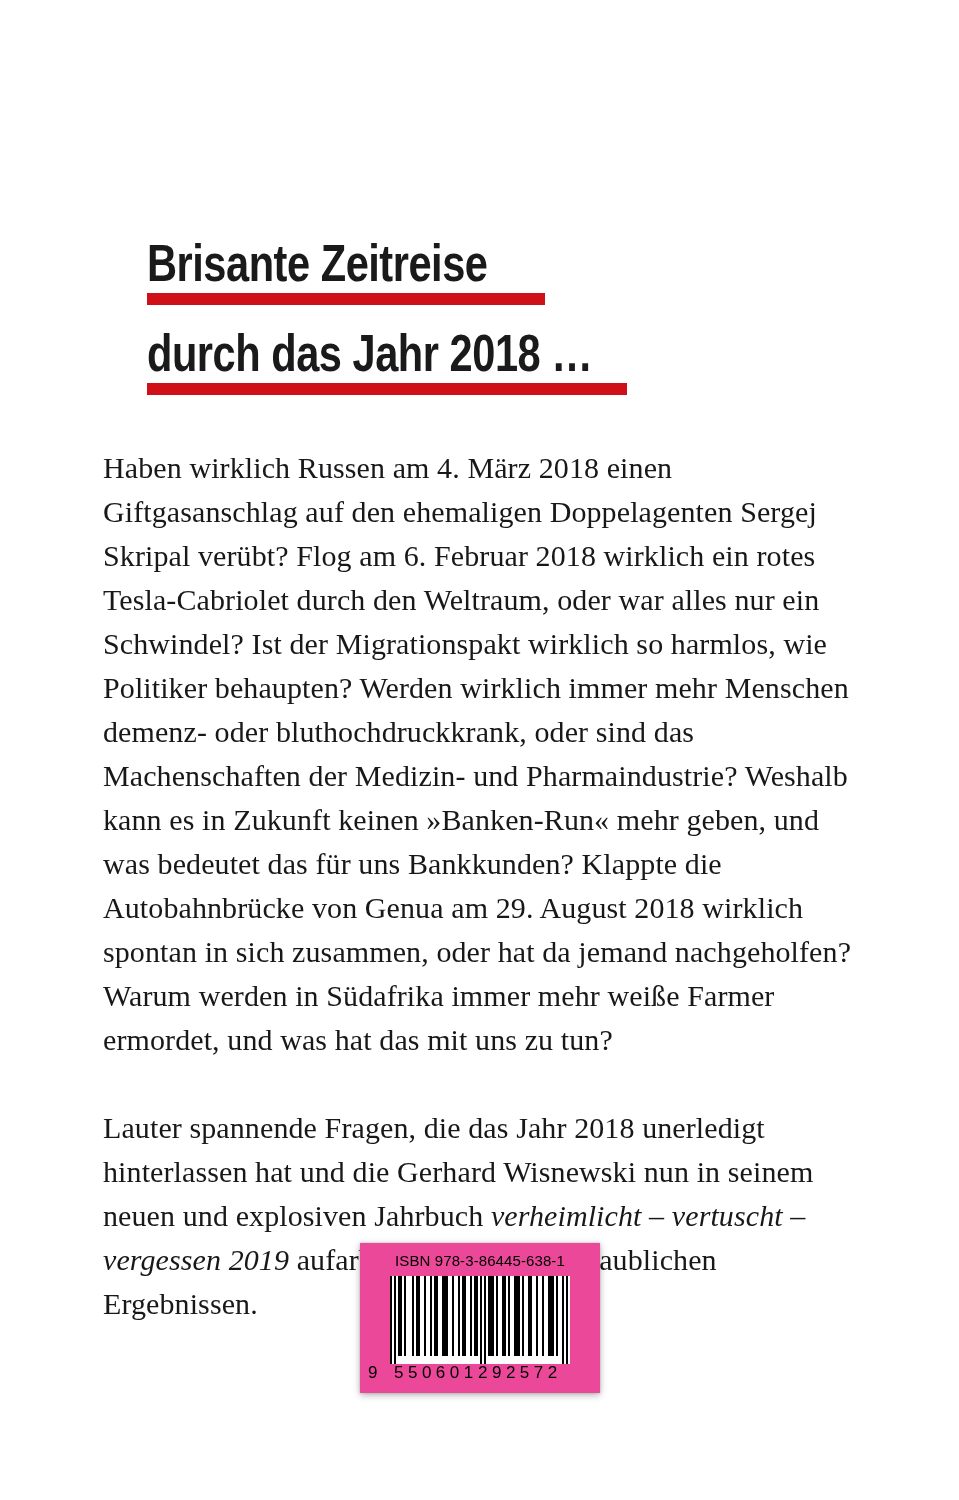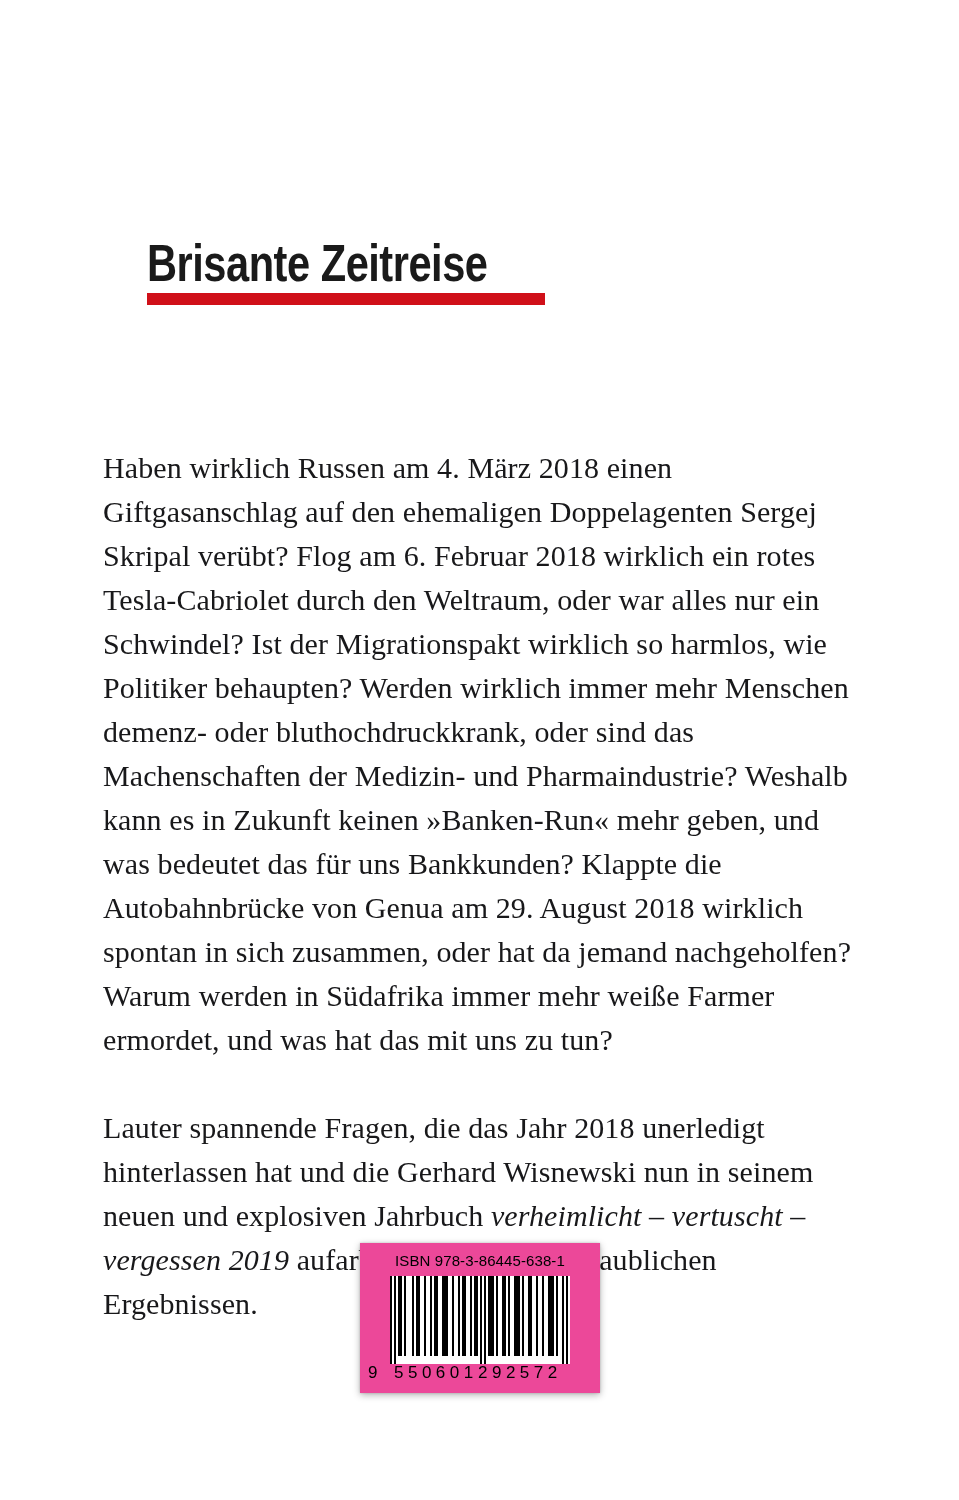--- a/index.html
+++ b/index.html
@@ -146,20 +146,24 @@
 
   <div class="headline">
 
     <div class="headline-line">
       <span class="headline-text">Brisante Zeitreise</span>
       <span class="headline-rule rule-1"></span>
     </div>
 
     <div class="gap-1"></div>
 
+    <div class="headline-line">
+      <span class="headline-text">durch das Jahr 2018 …</span>
+      <span class="headline-rule rule-2"></span>
+    </div>
 
   </div>
 
   <div class="body-copy">
 
     <p class="para">Haben wirklich Russen am 4. März 2018 einen Giftgasanschlag auf den ehemaligen Doppelagenten Sergej Skripal verübt? Flog am 6. Februar 2018 wirklich ein rotes Tesla-Cabriolet durch den Weltraum, oder war alles nur ein Schwindel? Ist der Migrationspakt wirklich so harmlos, wie Politiker behaupten? Werden wirklich immer mehr Menschen demenz- oder bluthochdruckkrank, oder sind das Machenschaften der Medizin- und Pharmaindustrie? Weshalb kann es in Zukunft keinen »Banken-Run« mehr geben, und was bedeutet das für uns Bankkunden? Klappte die Autobahnbrücke von Genua am 29. August 2018 wirklich spontan in sich zusammen, oder hat da jemand nachgeholfen? Warum werden in Südafrika immer mehr weiße Farmer ermordet, und was hat das mit uns zu tun?</p>
 
     <p class="para">
       <span>Lauter spannende Fragen, die das Jahr 2018 unerledigt hinterlassen hat und die Gerhard Wisnewski nun in seinem neuen und explosiven Jahrbuch </span><span class="title-italic">verheimlicht – vertuscht – vergessen 2019</span><span> aufarbeitet – oft mit unglaublichen Ergebnissen.</span>
     </p>

